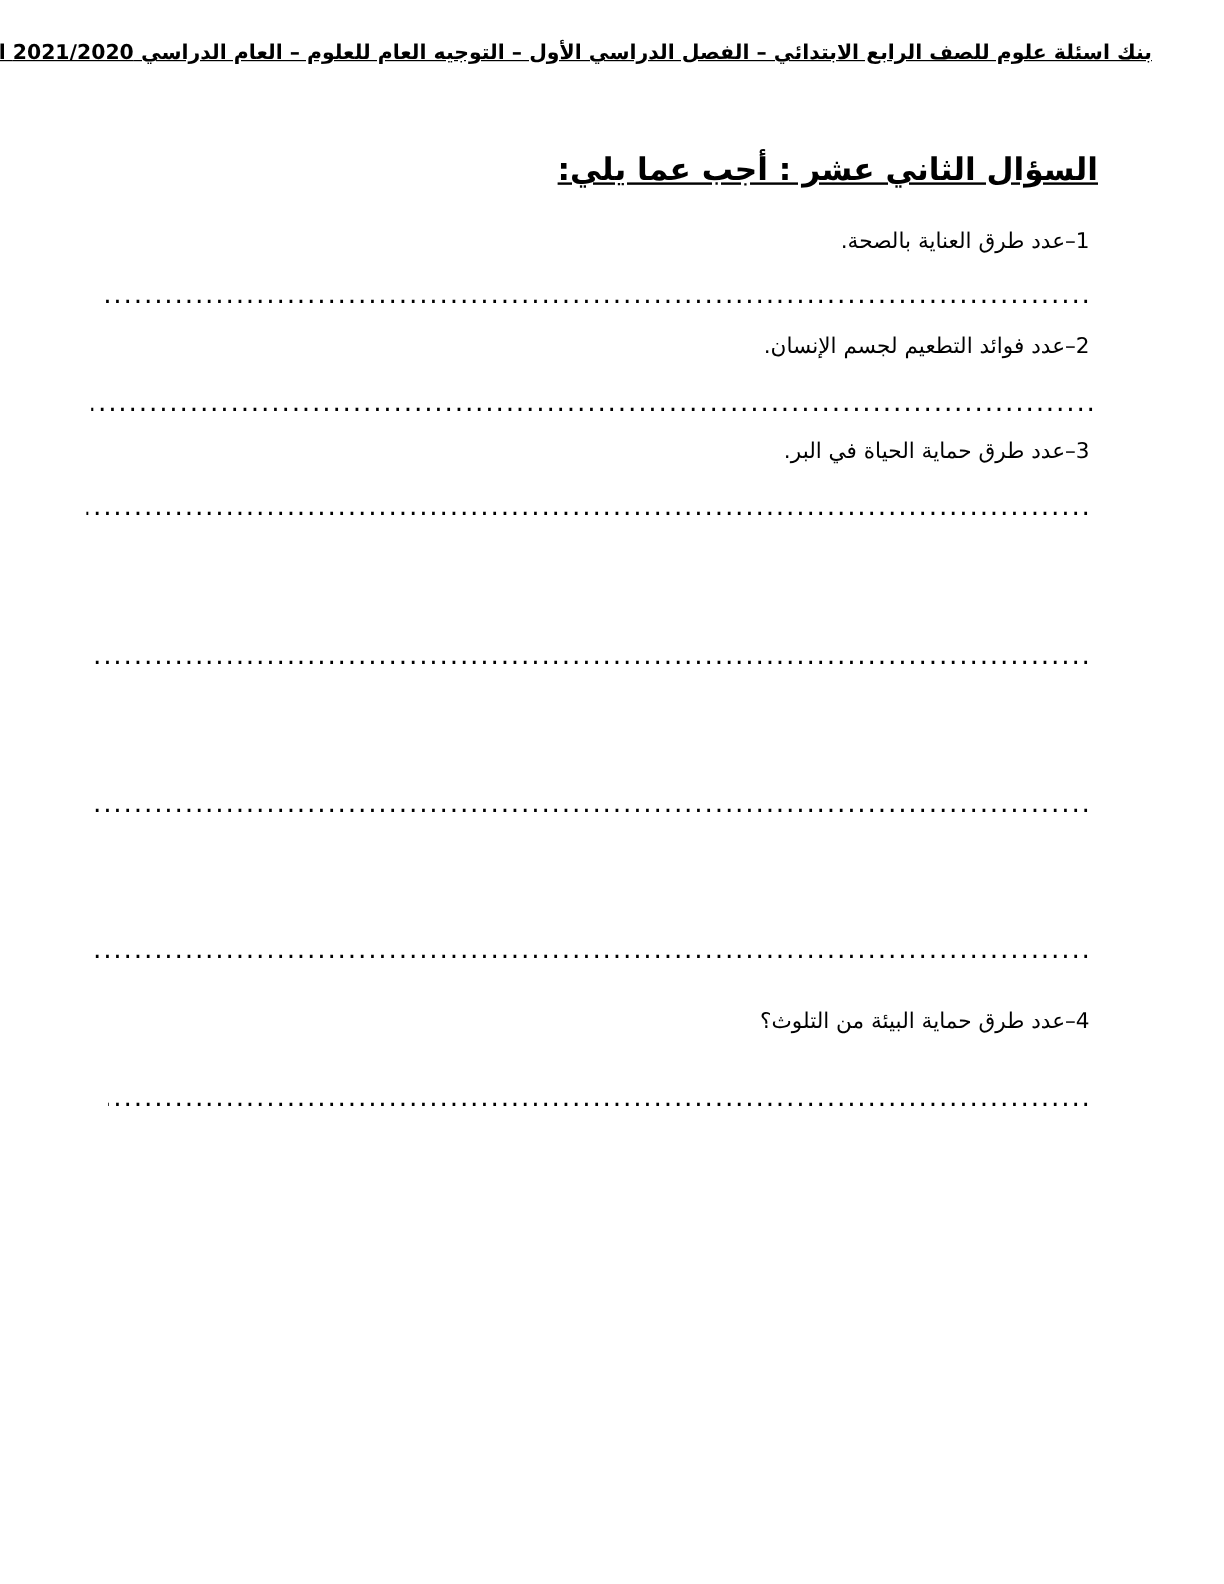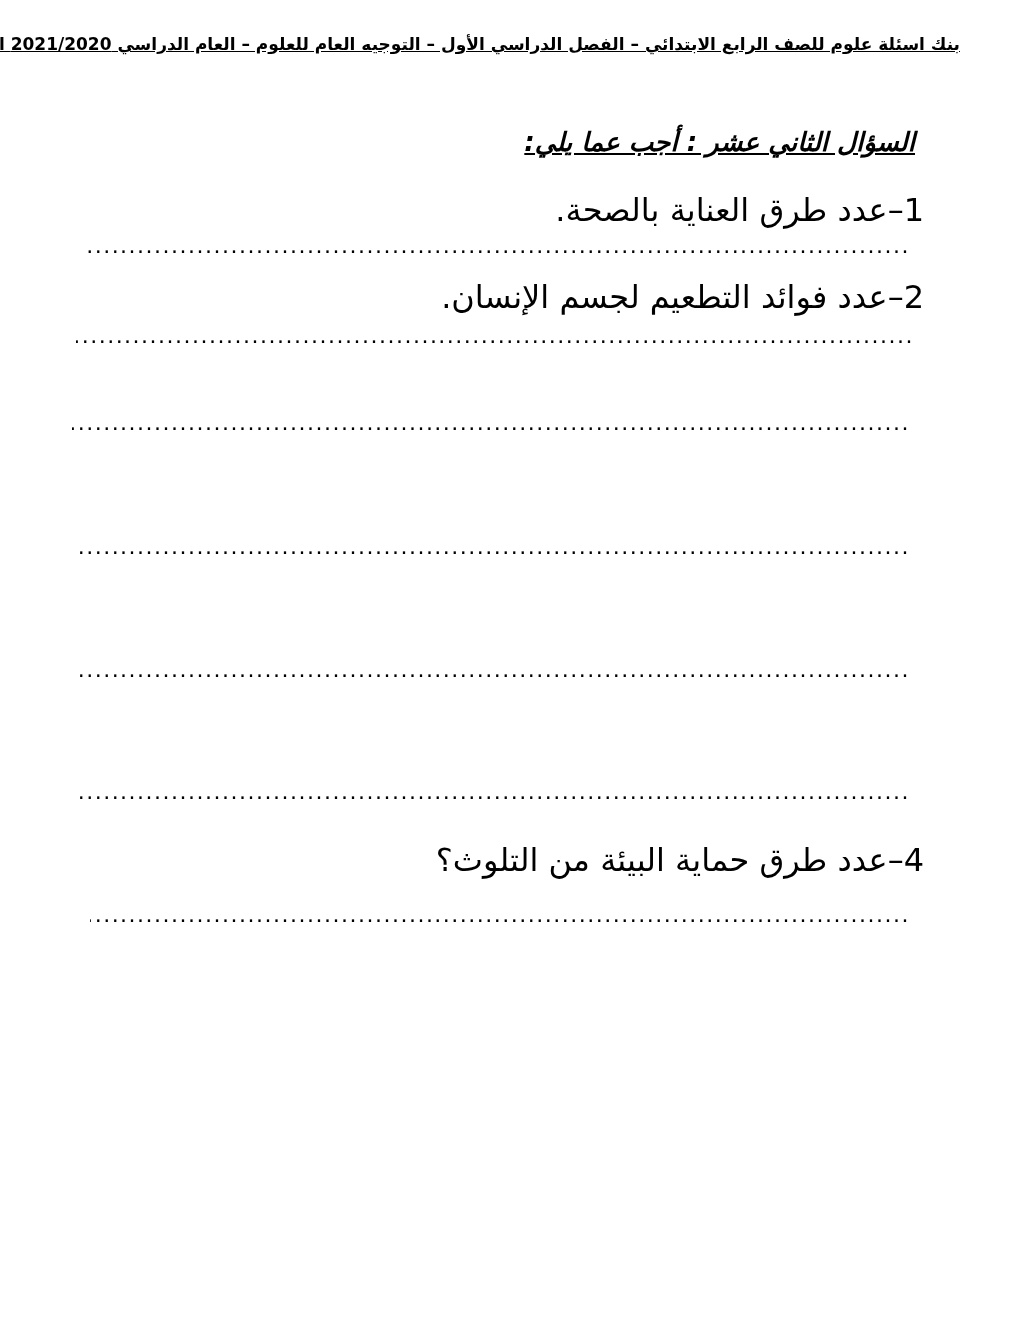--- a/index.html
+++ b/index.html
@@ -29,26 +29,25 @@
     white-space: nowrap;
   }
   .section-title {
     position: absolute;
     top: 127px;
     right: 105px;
     font-size: 26px;
     font-weight: bold;
     text-decoration: underline;
     white-space: nowrap;
-    font-style: italic;
   }
   .question {
     position: absolute;
-    right: 96px;
-    font-size: 32px;
+    right: 112px;
+    font-size: 18px;
     white-space: nowrap;
   }
   .q1 { top: 191px; }
   .q2 { top: 278px; }
   .q3 { top: 366px; }
   .q4 { top: 471px; }
   .q7 { top: 841px; }
   .dots {
     position: absolute;
     font-size: 22px;
@@ -78,20 +77,21 @@
   <div class="section-title">السؤال الثاني عشر : أجب عما يلي:</div>
 
   <div class="question q1">1–عدد طرق العناية بالصحة.</div>
 
   <div class="dots d1">..................................................................................................................................</div>
 
   <div class="question q2">2–عدد فوائد التطعيم لجسم الإنسان.</div>
 
   <div class="dots d2">..................................................................................................................................</div>
 
+  <div class="question q3">3–عدد طرق حماية الحياة في البر.</div>
 
   <div class="dots d3">..................................................................................................................................</div>
 
 
   <div class="dots d4">..................................................................................................................................</div>
 
   <div class="dots d5">..................................................................................................................................</div>
 
   <div class="dots d6">..................................................................................................................................</div>
 

